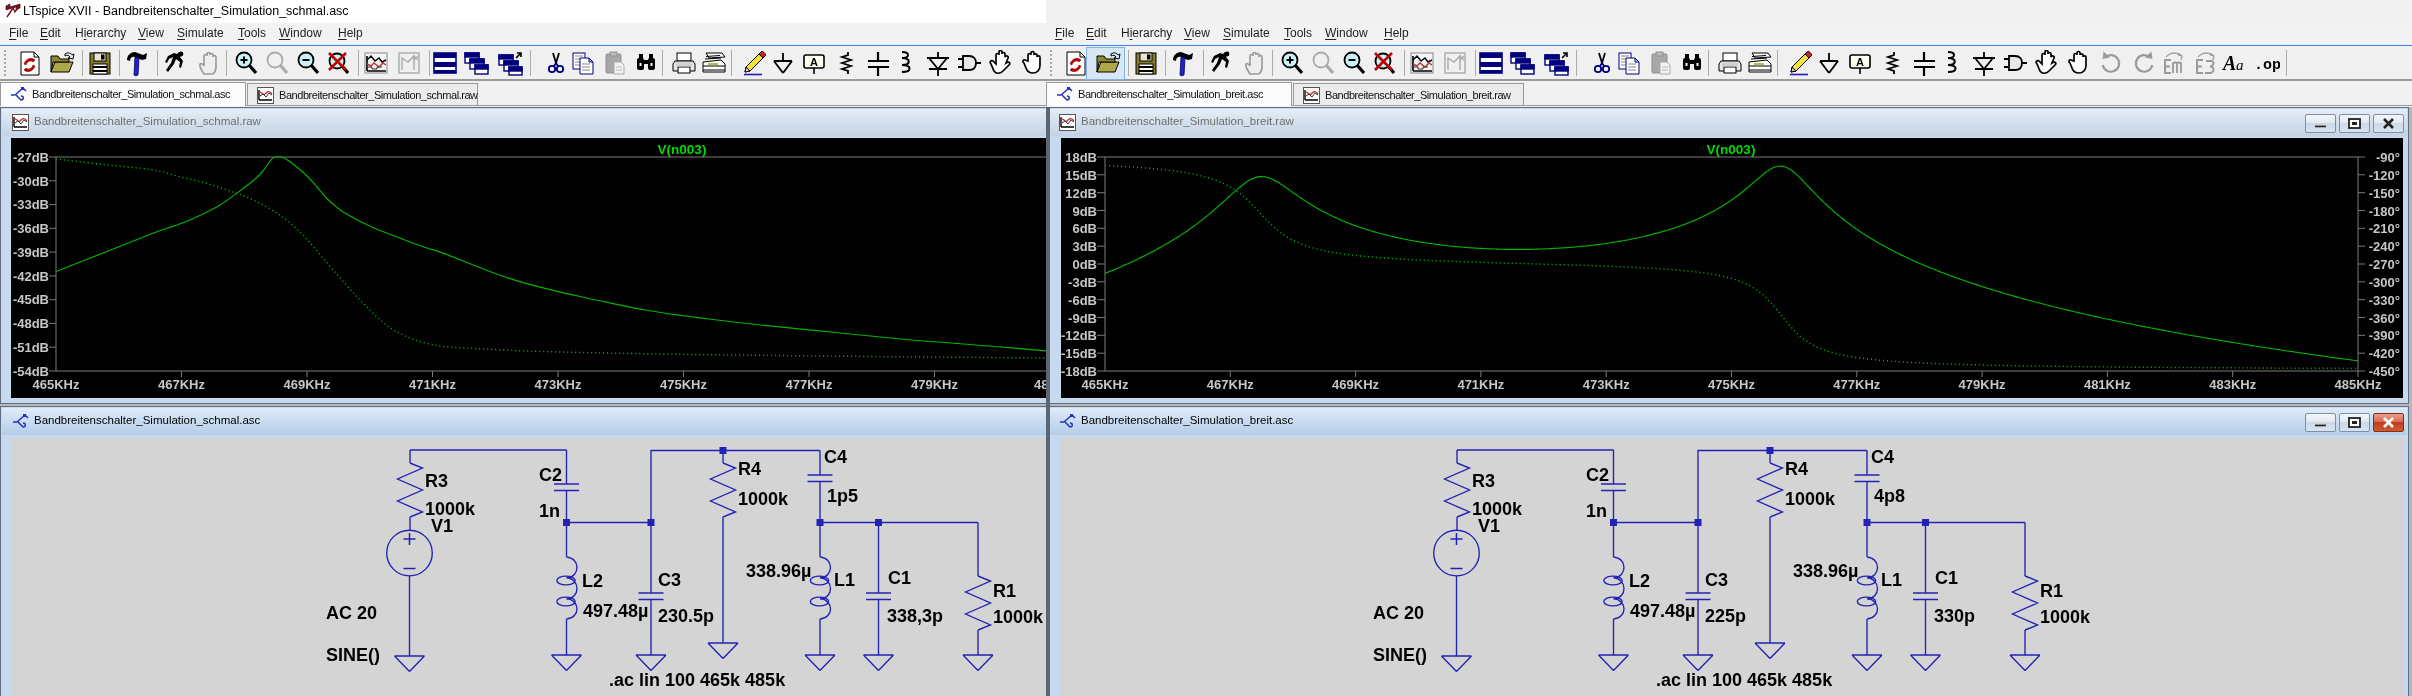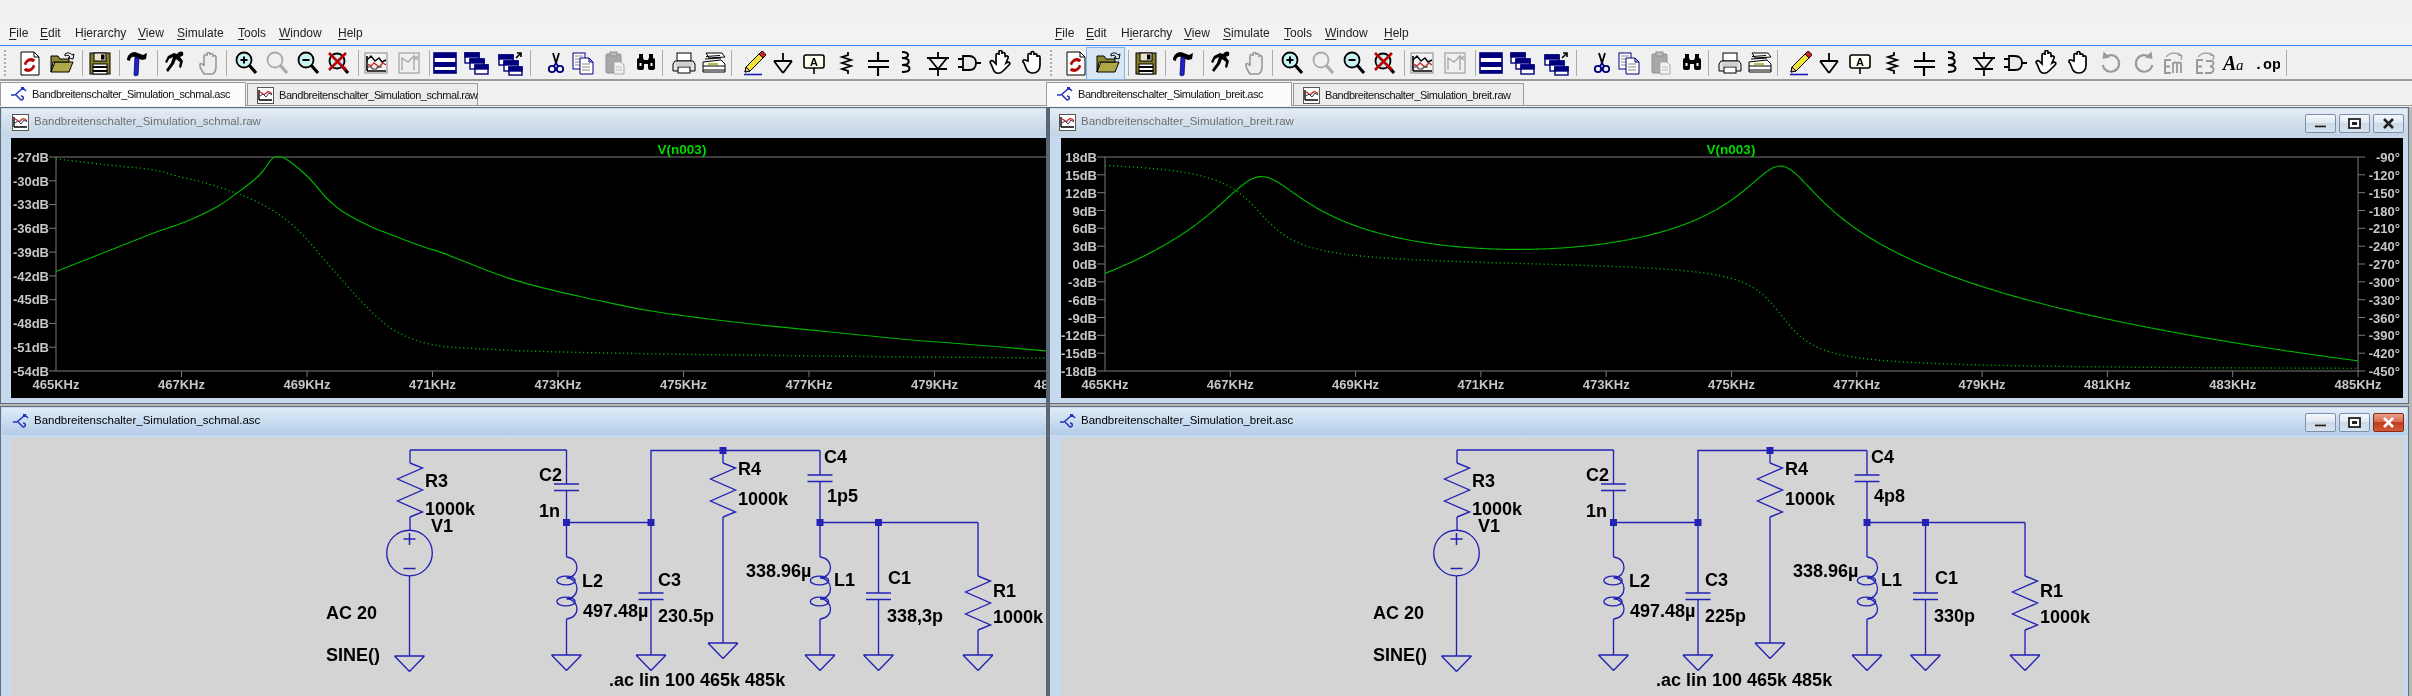--- a/index.html
+++ b/index.html
@@ -26,20 +26,27 @@
 .tico { position:absolute; left:9px; top:3px; }
 .ttxt { position:absolute; left:31px; top:5px; font-size:11px; letter-spacing:-0.45px; color:#111; white-space:nowrap; }
 .mdi { position:absolute; left:0; right:0; top:107px; height:589px; background:#B8B8B8; }
 .pl { font-family:"Liberation Sans",sans-serif; font-size:13px; font-weight:bold; fill:#C6C6C6; }
 .tracelbl { font-family:"Liberation Sans",sans-serif; font-size:13.5px; font-weight:bold; fill:#00D800; }
 .tr { fill:none; stroke:#00B400; stroke-width:1.15; }
 .trd { fill:none; stroke:#00B400; stroke-width:1.4; stroke-dasharray:1.1 2.9; }
 .sl { font-family:"Liberation Sans",sans-serif; font-size:18px; font-weight:bold; fill:#000; }
 </style></head><body>
 <div class="win" style="left:0px;width:1046px">
+    <div class="titlebar">
+      <svg class="appico" width="17" height="17" viewBox="0 0 17 17">
+        <path d="M1 3 l4-2 v3 l10-3 v4 l-4 2 v-3 l-10 3 z" fill="#7A1020" stroke="#30000A" stroke-width="0.6"></path>
+        <path d="M2 14 l6-9 2 4 5-7" fill="none" stroke="#7A1020" stroke-width="1.4"></path>
+      </svg>
+      <span class="titletxt">LTspice XVII - Bandbreitenschalter_Simulation_schmal.asc</span>
+    </div>
     <div class="menubar">
       <div class="mi" style="left:9px"><u>F</u>ile</div>
       <div class="mi" style="left:40px"><u>E</u>dit</div>
       <div class="mi" style="left:75px">H<u>i</u>erarchy</div>
       <div class="mi" style="left:138px"><u>V</u>iew</div>
       <div class="mi" style="left:177px"><u>S</u>imulate</div>
       <div class="mi" style="left:238px"><u>T</u>ools</div>
       <div class="mi" style="left:279px"><u>W</u>indow</div>
       <div class="mi" style="left:338px"><u>H</u>elp</div>
     </div>

